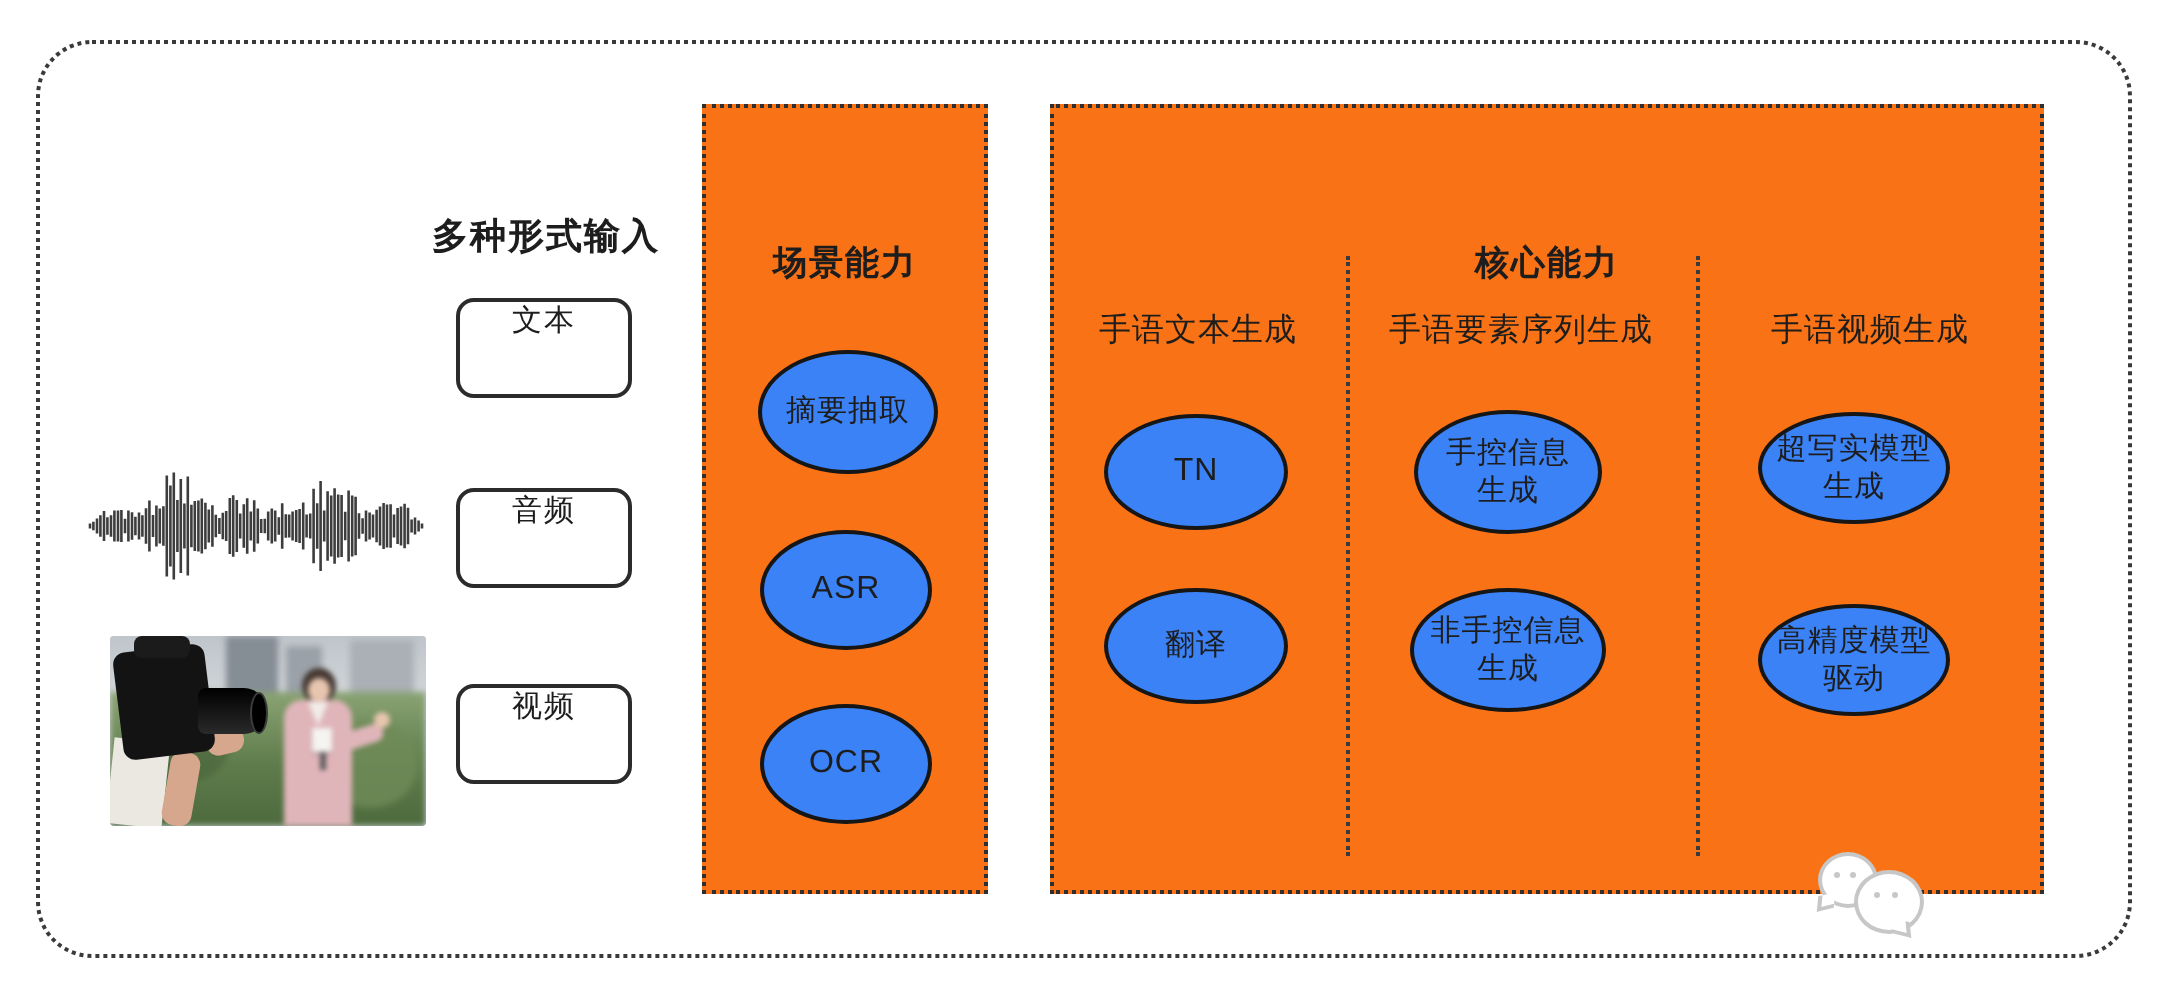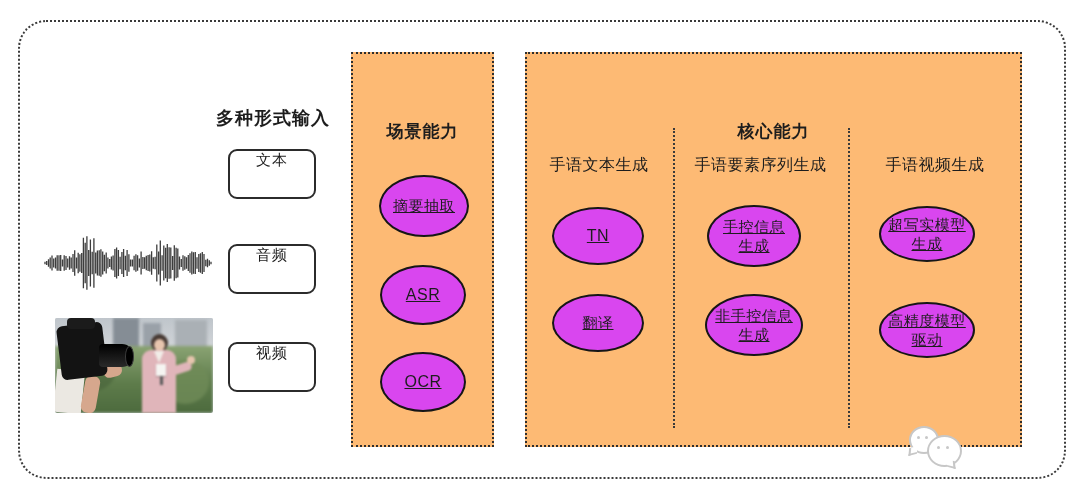--- a/index.html
+++ b/index.html
@@ -68,38 +68,38 @@
   .cam-hand{position:absolute;left:48px;top:46px;width:19px;height:13px;background:#d6a78d;
     border-radius:6px;transform:rotate(-14deg);}
   .cam-body{position:absolute;left:4px;top:6px;width:46px;height:54px;background:#131313;
     border-radius:6px;transform:rotate(-7deg);}
   .cam-handle{position:absolute;left:12px;top:0;width:28px;height:11px;background:#1b1b1b;border-radius:4px;}
   .cam-lens{position:absolute;left:44px;top:26px;width:34px;height:23px;
     background:linear-gradient(180deg,#000 ,#2a2a2a);border-radius:4px 11px 11px 4px;}
   .cam-ring{position:absolute;left:70px;top:28px;width:7px;height:19px;background:#000;
     border-radius:50%;border:1px solid #3c3c3c;}
   
-  .panel{position:absolute;border:2px dotted #2e2e2e;background:#fdba74;box-sizing:border-box;}
+  .panel{position:absolute;border:2px dotted #2e2e2e;background:#f97316;box-sizing:border-box;}
   #scene-panel{left:351px;top:52px;width:143px;height:395px;}
   #core-panel{left:525px;top:52px;width:497px;height:395px;}
   .panel-title{position:absolute;left:0;width:100%;top:66px;text-align:center;
     font-size:17px;font-weight:bold;letter-spacing:1px;}
   .scene-sub{position:absolute;left:0;width:100%;top:130px;text-align:center;font-size:15px;letter-spacing:1px;}
   .col-divider{position:absolute;top:128px;height:300px;border-left:2px dotted #3a3a3a;}
   #divider-1{left:673px;}
   #divider-2{left:848px;}
   .col-header{position:absolute;top:155px;text-align:center;font-size:16px;letter-spacing:.5px;}
   #col-h1{left:525px;width:148px;}
   #col-h2{left:673px;width:175px;}
   #col-h3{left:848px;width:174px;}
   
   .node{
-    position:absolute;border:2.5px solid #161616;border-radius:50%;background:#d946ef;
+    position:absolute;border:2.5px solid #161616;border-radius:50%;background:#3b82f6;
     display:flex;flex-direction:column;align-items:center;justify-content:center;
-    text-align:left;font-size:15px;line-height:1.3;letter-spacing:.5px;z-index:2;box-sizing:border-box;text-decoration:underline;
+    text-align:left;font-size:15px;line-height:1.3;letter-spacing:.5px;z-index:2;box-sizing:border-box;
   }
   .node span:empty{display:none;}
   #n-sum{left:379px;top:175px;width:90px;height:62px;}
   #n-asr{left:380px;top:265px;width:86px;height:60px;font-size:16px;}
   #n-ocr{left:380px;top:352px;width:86px;height:60px;font-size:16px;}
   #n-tn {left:552px;top:207px;width:92px;height:58px;font-size:16px;}
   #n-fy {left:552px;top:294px;width:92px;height:58px;}
   #n-sk {left:707px;top:205px;width:94px;height:62px;}
   #n-fsk{left:705px;top:294px;width:98px;height:62px;}
   #n-cxs{left:879px;top:206px;width:96px;height:56px;}

